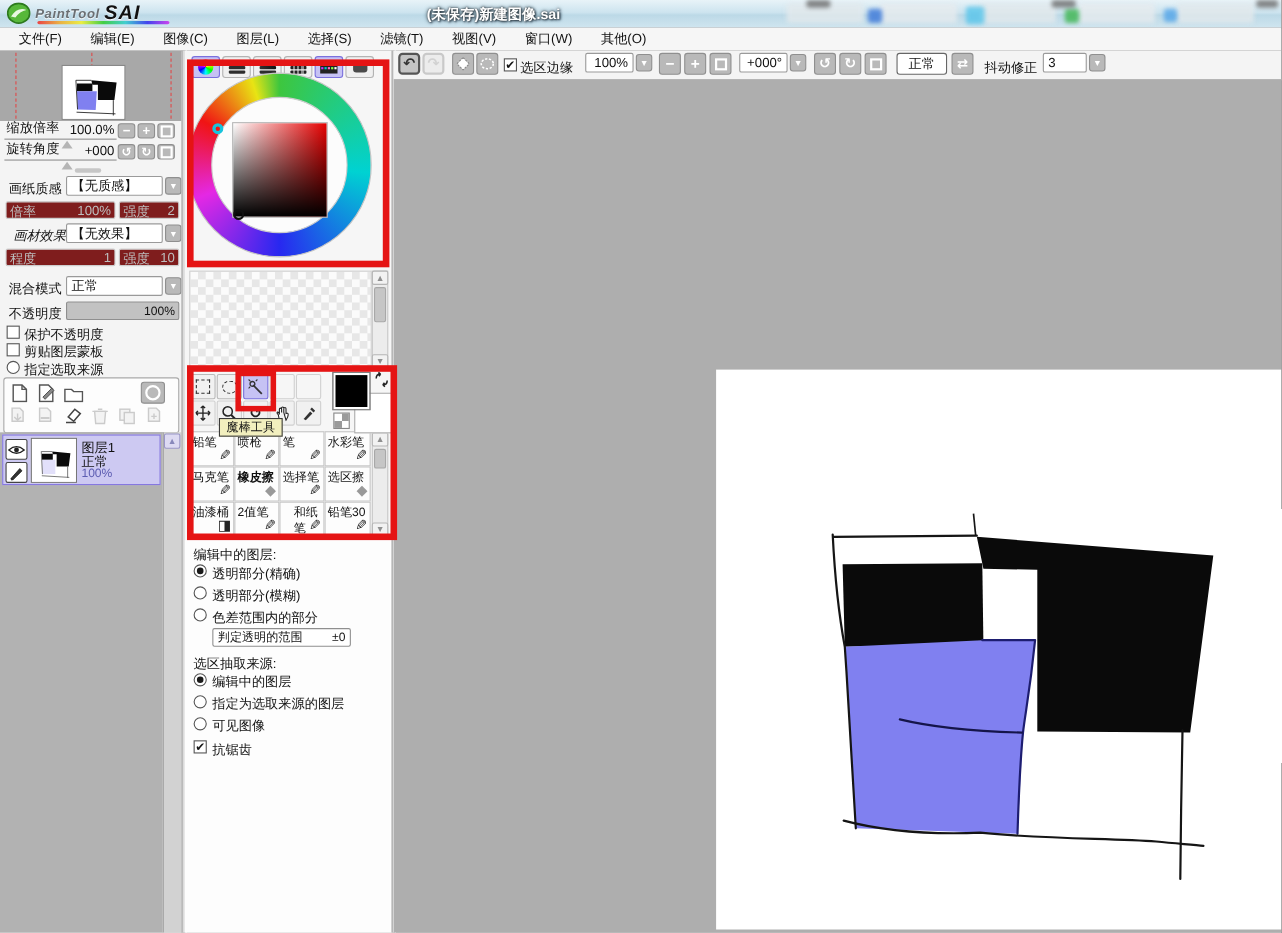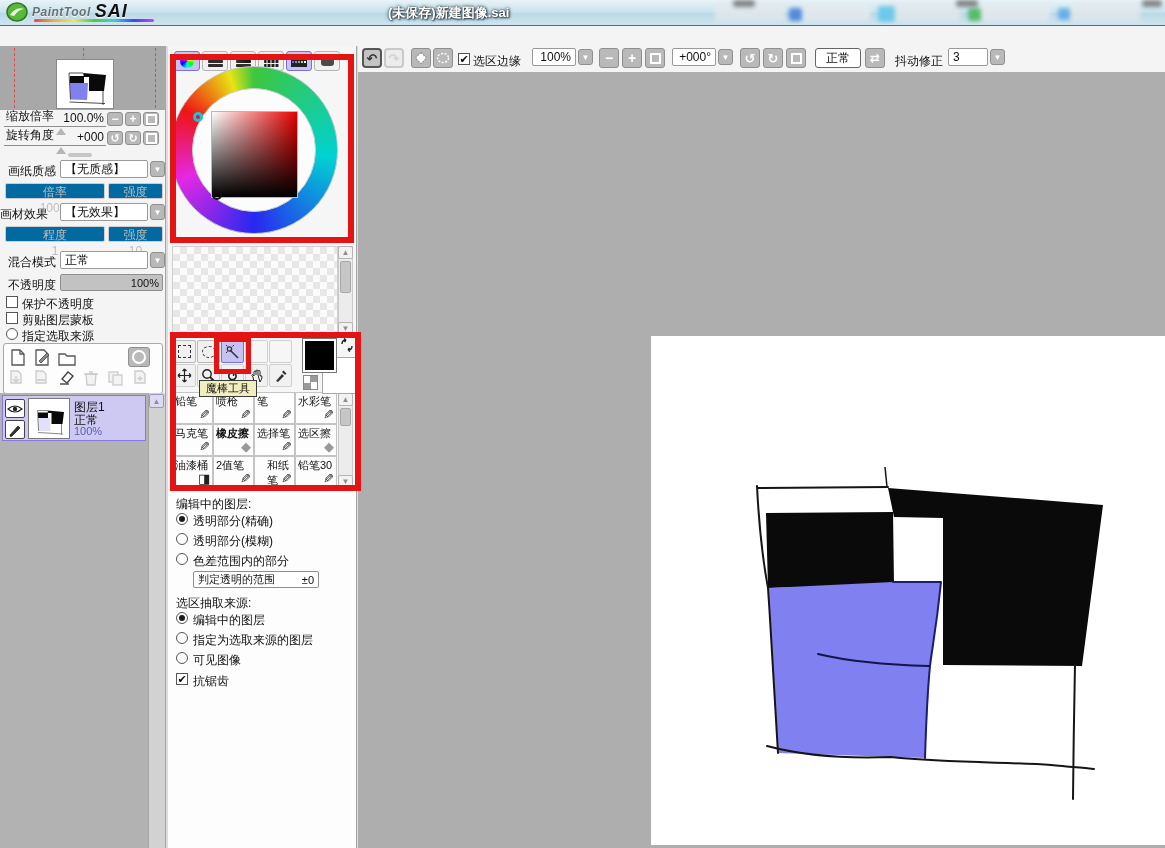--- a/index.html
+++ b/index.html
@@ -24,22 +24,22 @@
   .menu-item{margin-left:14px;margin-right:6px;padding:1px 3px;white-space:nowrap;}
   
   .btn{position:absolute;box-sizing:border-box;border-radius:3px;display:flex;align-items:center;justify-content:center;}
   .btn-gray{background:#b9b9b9;border:1px solid #8f8f8f;color:#fff;font-weight:bold;}
   .btn-undo{background:#c4c4c4;border:2px solid #555;color:#333;font-weight:bold;border-radius:4px;}
   .btn-disabled{background:#ececec;border:2px solid #c9c9c9;color:#d2d2d2;font-weight:bold;border-radius:4px;}
   .combo{position:absolute;box-sizing:border-box;background:#fff;border:1px solid #9a9a9a;border-radius:2px;
     display:flex;align-items:center;padding:0 4px;height:18px;}
   .ddbtn{position:absolute;box-sizing:border-box;width:15px;height:16px;background:#b9b9b9;border:1px solid #8f8f8f;
     border-radius:3px;color:#fff;font-size:8px;display:flex;align-items:center;justify-content:center;}
-  .grayfield{position:absolute;box-sizing:border-box;border:1px solid #cdcdcd;border-radius:2px;background:#0369a1;
-    color:#bdbdbd;display:flex;align-items:center;justify-content:space-between;padding:0 3px;height:16px;flex-direction:column;}
+  .grayfield{position:absolute;box-sizing:border-box;border:1px solid #cdcdcd;border-radius:2px;background:#7f1d1d;
+    color:#bdbdbd;display:flex;align-items:flex-start;justify-content:space-between;padding:0 3px;height:16px;}
   .whitesq{width:7px;height:7px;border:2px solid #fff;}
   .checkbox{position:absolute;width:12px;height:12px;box-sizing:border-box;background:#fff;border:1px solid #555;
     display:flex;align-items:center;justify-content:center;font-size:11px;color:#111;font-weight:bold;}
   .radio{position:absolute;width:12px;height:12px;box-sizing:border-box;background:#fff;border:1px solid #555;border-radius:50%;}
   .radio.sel::after{content:"";position:absolute;left:2px;top:2px;width:6px;height:6px;border-radius:50%;background:#1a1a1a;}
   .lbl{position:absolute;white-space:nowrap;}
   .tri{position:absolute;width:0;height:0;border-left:5px solid transparent;border-right:5px solid transparent;border-bottom:7px solid #b5b5b5;}
   
   .leftpanel{position:absolute;left:0;top:46px;width:165px;height:802px;background:#f4f4f4;}
   .vdivider{position:absolute;top:46px;width:3px;height:802px;background:#dcdcdc;border-left:1px solid #a5a5a5;border-right:1px solid #fff;}
@@ -121,20 +121,31 @@
         <ellipse cx="11" cy="10" rx="10" ry="9" fill="#57b83a" stroke="#2d7a1e" stroke-width="1.5"></ellipse>
         <path d="M4,13 Q10,4 18,7 Q12,8 8,14 Z" fill="#e8f8e0"></path>
       </svg>
       <span class="logo-text-pt">PaintTool</span>
       <span class="logo-text-sai">SAI</span>
       <div class="logo-swoosh"></div>
     </div>
     <div class="win-title">(未保存)新建图像.sai</div>
   </div>
 
+  <div class="menubar">
+    <span class="menu-item">文件(F)</span>
+    <span class="menu-item">编辑(E)</span>
+    <span class="menu-item">图像(C)</span>
+    <span class="menu-item">图层(L)</span>
+    <span class="menu-item">选择(S)</span>
+    <span class="menu-item">滤镜(T)</span>
+    <span class="menu-item">视图(V)</span>
+    <span class="menu-item">窗口(W)</span>
+    <span class="menu-item">其他(O)</span>
+  </div>
 
   <div class="leftpanel"></div>
 
   <div class="navbox">
     <div class="navdash" style="left:14px;"></div>
     <div class="navdash" style="left:83px;"></div>
     <div class="navdash" style="left:155px;"></div>
   </div>
   <div class="navthumb">
     <svg width="56" height="48" viewBox="0 0 56 48">
@@ -178,21 +189,21 @@
 
   <div class="grayfield" style="left:5px;top:183px;width:100px;">
     <span>倍率</span>
     <span>100%</span>
   </div>
   <div class="grayfield" style="left:108px;top:183px;width:55px;">
     <span>强度</span>
     <span>2</span>
   </div>
 
-  <div class="lbl" style="left:0;top:206px;">画材效果</div>
+  <div class="lbl" style="left:12px;top:206px;font-style:italic;">画材效果</div>
   <div class="combo" style="left:60px;top:203px;width:88px;">
     <span>【无效果】</span>
   </div>
   <div class="ddbtn" style="left:150px;top:204px;">▼</div>
 
   <div class="grayfield" style="left:5px;top:226px;width:100px;">
     <span>程度</span>
     <span>1</span>
   </div>
   <div class="grayfield" style="left:108px;top:226px;width:55px;">

